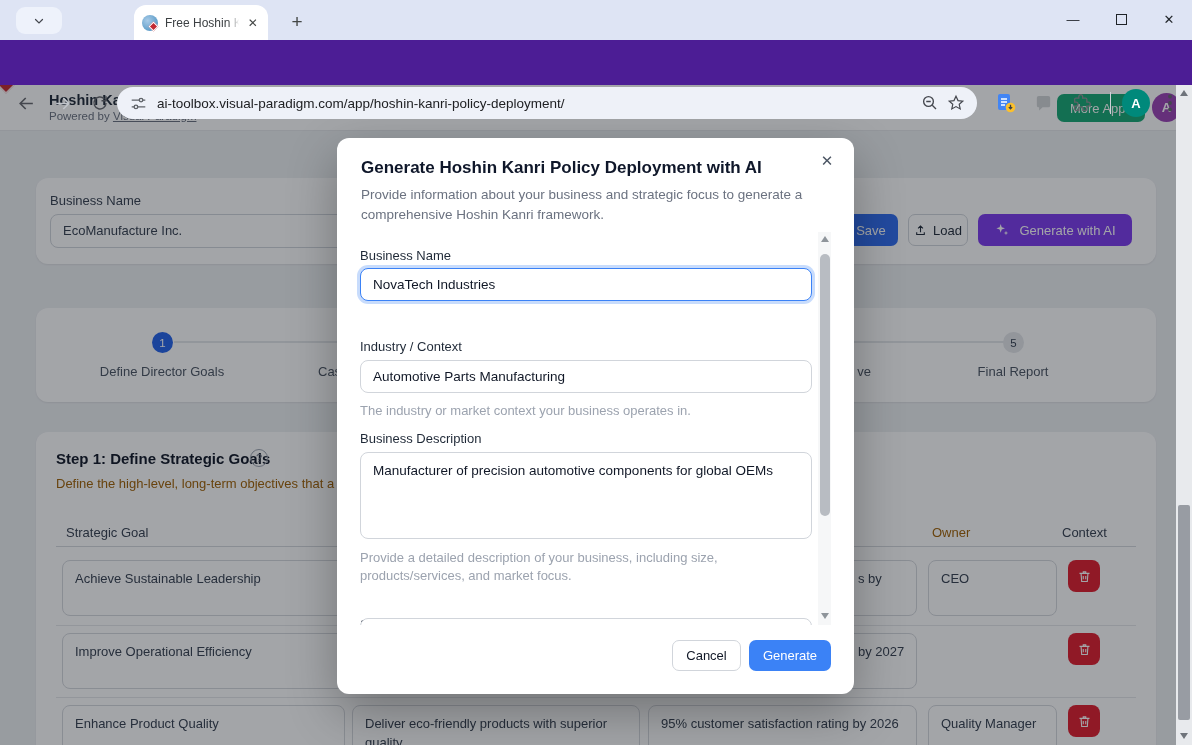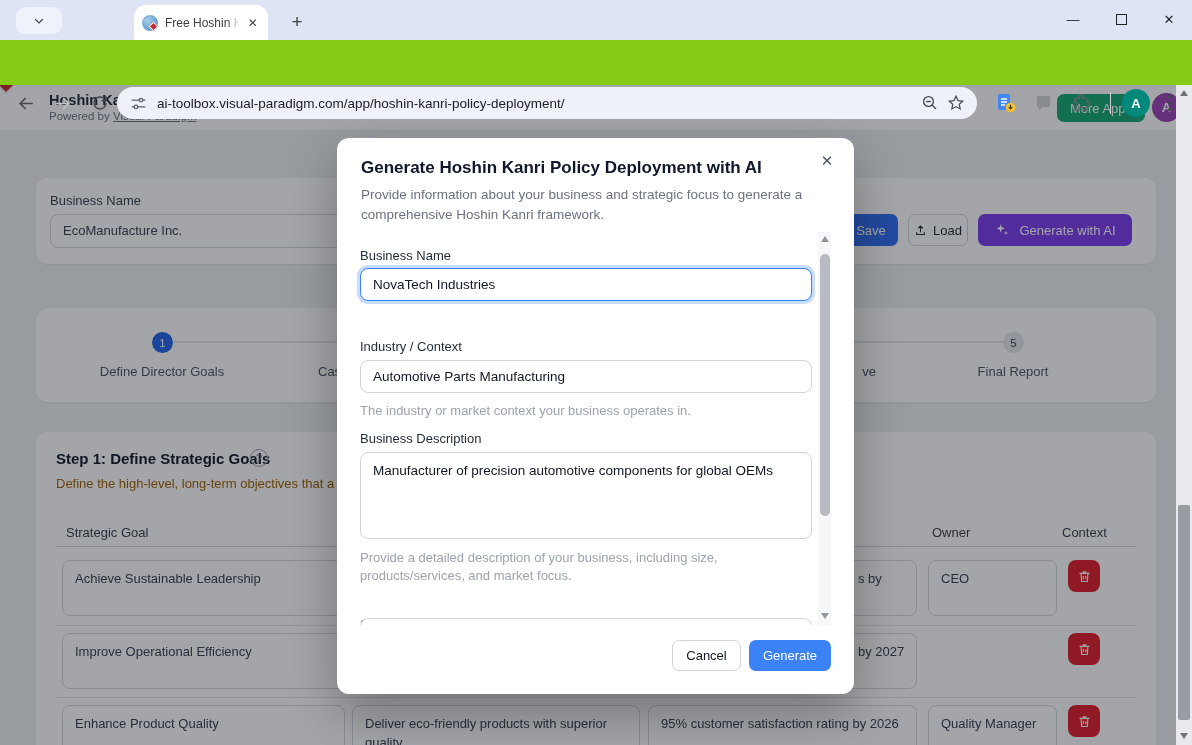--- a/index.html
+++ b/index.html
@@ -11,21 +11,21 @@
 
   
   .tabstrip{position:absolute;left:0;top:0;width:1192px;height:40px;background:#dee4f4;z-index:20}
   .tabsearch{position:absolute;left:16px;top:7px;width:46px;height:27px;background:#eef2fb;border-radius:9px;display:flex;align-items:center;justify-content:center;color:#44474e}
   .tab{position:absolute;left:134px;top:5px;width:134px;height:35px;background:#fff;border-radius:12px 12px 0 0;display:flex;align-items:center;padding:0 8px;gap:7px}
   .tab-title{font-size:12px;color:#3c4043;white-space:nowrap;overflow:hidden;width:82px;-webkit-mask-image:linear-gradient(90deg,#000 85%,transparent);mask-image:linear-gradient(90deg,#000 85%,transparent)}
   .tab-close{font-size:12px;color:#444746;width:16px;height:16px;display:flex;align-items:center;justify-content:center;border-radius:50%}
   .newtab{position:absolute;left:284px;top:9px;font-size:19px;color:#444746;width:26px;height:26px;display:flex;align-items:center;justify-content:center}
   .winbtns{position:absolute;right:8px;top:4px;display:flex;gap:18px;color:#1f2328}
   .winbtn{width:30px;height:30px;display:flex;align-items:center;justify-content:center;font-size:13px}
-  .navbar{position:absolute;left:0;top:40px;width:1192px;height:45px;background:#84cc16;z-index:20}
+  .navbar{position:absolute;left:0;top:40px;width:1192px;height:45px;background:#4c1d95;z-index:20}
   .navicon{position:absolute;top:51px;width:24px;height:24px;display:flex;align-items:center;justify-content:center}
   .omnibox{position:absolute;left:117px;top:47px;width:860px;height:32px;background:#eef1f8;border-radius:16px;display:flex;align-items:center}
   .url{font-size:13.5px;color:#202124;margin-left:10px;flex:1;white-space:nowrap;overflow:hidden}
   .logoCircle{position:relative;border-radius:50%;background:radial-gradient(circle at 35% 35%,#a8cbe8,#5f9ec9 70%);}
   .logoDiamond{position:absolute;background:#c22a33;border:1.5px solid #fff;transform:rotate(45deg)}
   .avatarB{border-radius:50%;color:#fff;display:flex;align-items:center;justify-content:center;font-weight:700}
 
   
   .app{position:absolute;left:0;top:85px;width:1192px;height:660px;background:#eef0f3;z-index:1}
   .appheader{position:absolute;left:0;top:0;width:1192px;height:46px;background:#fff;border-bottom:1px solid #e5e7eb}
@@ -201,32 +201,32 @@
         </span>
         <span>Generate with AI</span>
       </button>
     </div>
 
     <div class="card" style="left:36px;top:223px;width:1120px;height:94px">
       <div class="abs" style="left:138px;top:33px;width:830px;height:2px;background:#e4e7eb"></div>
       <div class="stepcircle" style="left:116px;top:24px;background:var(--step_blue,#2563eb);color:#fff">1</div>
       <div class="steplabel" style="left:46px;top:56px;width:160px">Define Director Goals</div>
       <div class="steplabel" style="left:282px;top:56px;width:60px;text-align:left">Cas</div>
-      <div class="steplabel" style="left:816px;top:56px;width:24px;text-align:right">ve</div>
+      <div class="steplabel" style="left:816px;top:56px;width:24px;text-align:center">ve</div>
       <div class="stepcircle" style="left:967px;top:24px;background:#e5e7eb;color:#374151">5</div>
       <div class="steplabel" style="left:917px;top:56px;width:120px">Final Report</div>
     </div>
 
     <div class="card" style="left:36px;top:347px;width:1120px;height:420px">
       <div class="abs" style="left:20px;top:18px;font-size:15px;font-weight:700;color:#111827">Step 1: Define Strategic Goals</div>
       <div class="abs" style="left:214px;top:17px;width:18px;height:18px;border:1.5px solid #9ca3af;border-radius:50%;display:flex;align-items:center;justify-content:center;font-size:11px;color:#6b7280">?</div>
       <div class="abs" style="left:20px;top:44px;font-size:13px;color:#a16207;white-space:nowrap">Define the high-level, long-term objectives that a</div>
 
       <div class="abs" style="left:30px;top:93px;font-size:13px;font-weight:500;color:#374151">Strategic Goal</div>
-      <div class="abs" style="left:896px;top:93px;font-size:13px;font-weight:500;color:#404040">Owner</div>
+      <div class="abs" style="left:896px;top:93px;font-size:13px;font-weight:500;color:#a16207">Owner</div>
       <div class="abs" style="left:1026px;top:93px;font-size:13px;font-weight:500;color:#374151">Context</div>
       <div class="sep" style="left:20px;top:114px;width:1080px;background:#d6d9de"></div>
 
       <div class="cell" style="left:26px;top:128px;width:283px;height:56px">Achieve Sustainable Leadership</div>
       <div class="cell" style="left:612px;top:128px;width:269px;height:56px">
         <span class="abs" style="left:209px;top:9px;white-space:nowrap">s by</span>
       </div>
       <div class="cell" style="left:892px;top:128px;width:129px;height:56px">CEO</div>
       <div class="trash" style="left:1032px;top:128px">
         <span>

